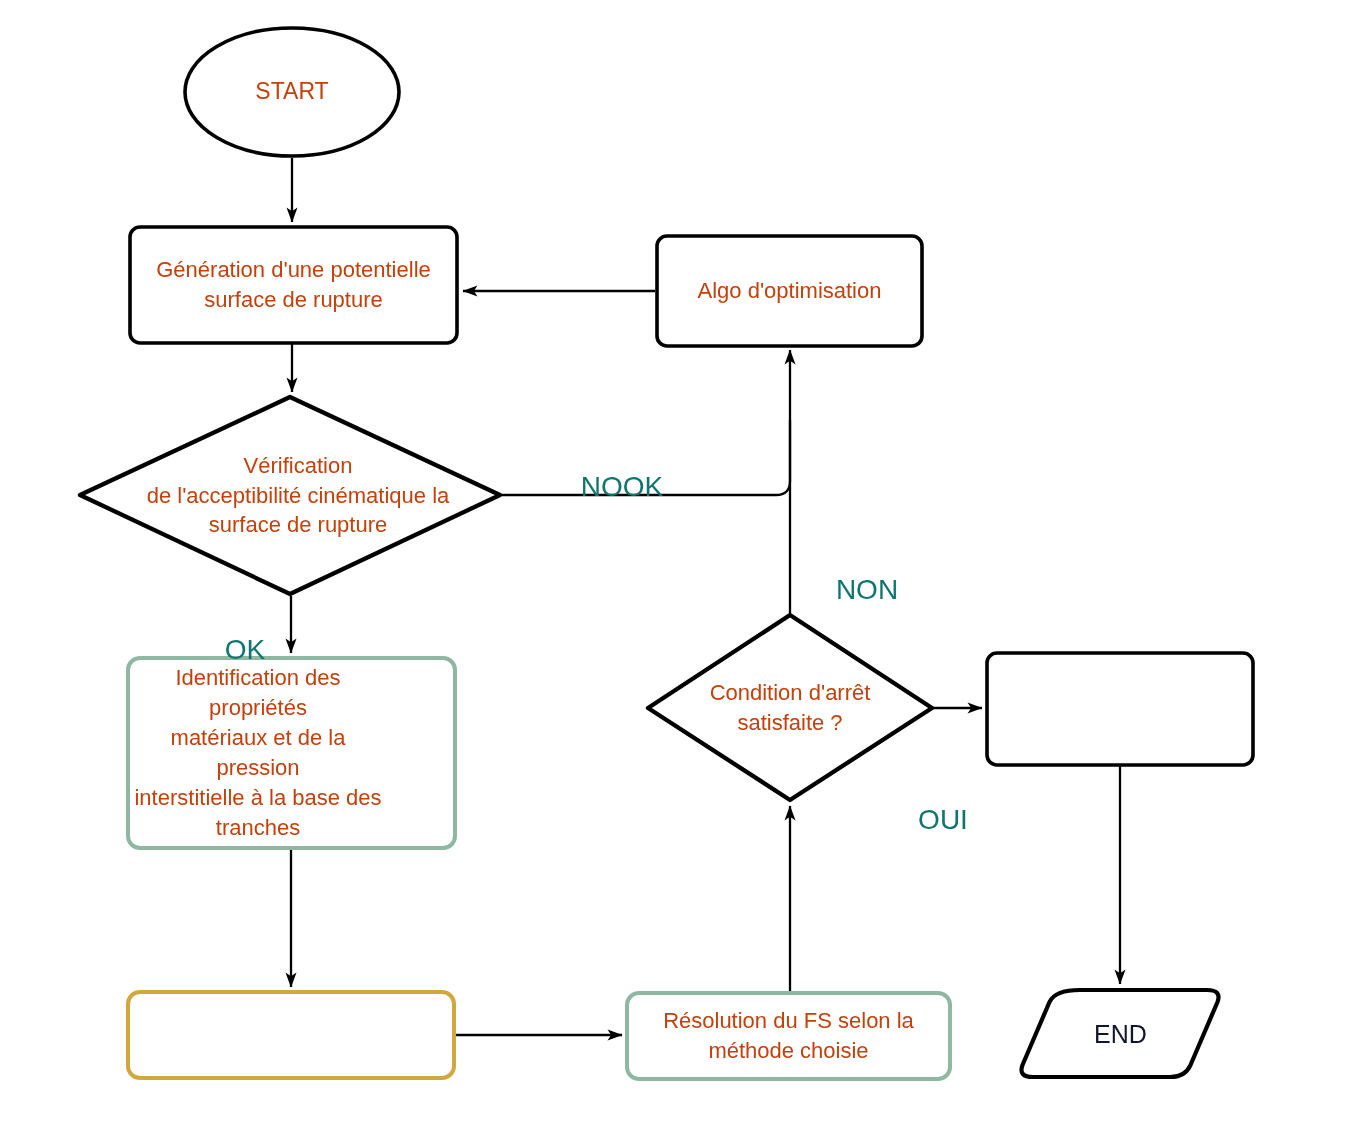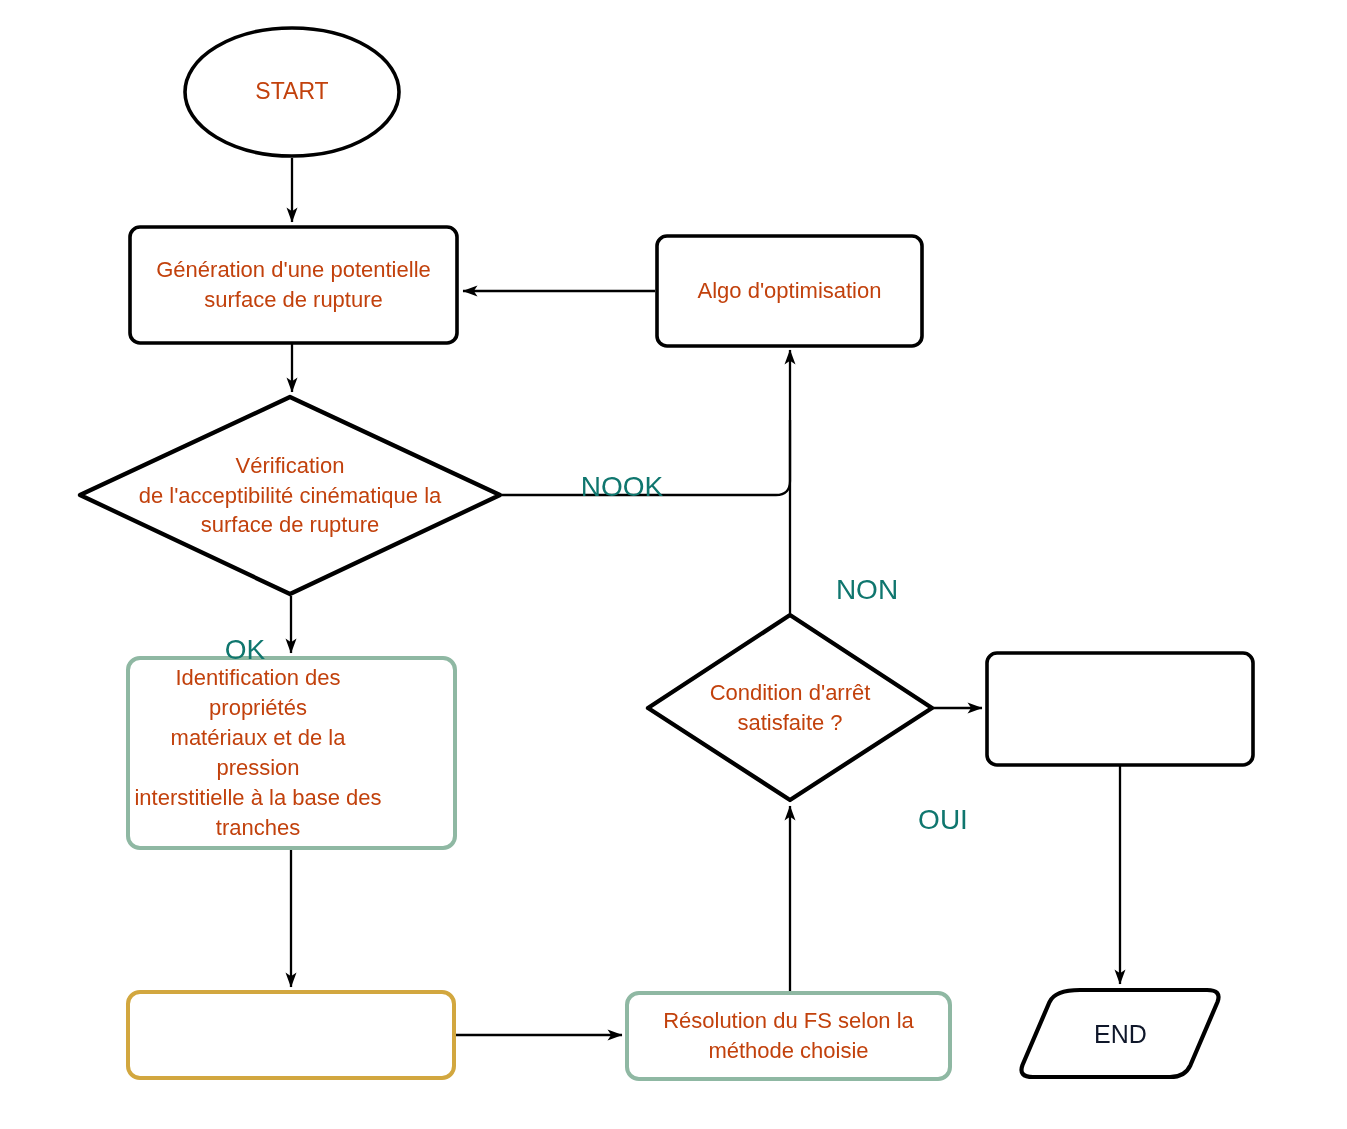--- a/index.html
+++ b/index.html
@@ -85,21 +85,21 @@
     <path d="M1080,990 H1207 Q1222,990 1217.5,1002 L1190.5,1065 Q1185,1077 1170,1077 H1033 Q1018,1077 1022.5,1065 L1049.5,1002 Q1055,990 1080,990 Z" fill="#ffffff" stroke="#000000" stroke-width="4.2" stroke-linejoin="round"></path>
   </svg>
 
   <div class="node-label start-label" style="left:185px; top:27px;  width:214px; height:130px;">START</div>
 
   <div class="node-label" style="left:132px; top:229px; width:323px; height:112px;">Génération d'une potentielle
 surface de rupture</div>
 
   <div class="node-label" style="left:659px; top:238px; width:261px; height:106px;">Algo d'optimisation</div>
 
-  <div class="node-label" style="left:100px; top:397px; width:380px; height:197px;">Vérification
+  <div class="node-label" style="left:108px; top:397px; width:380px; height:197px;">Vérification
 de l'acceptibilité cinématique la
 surface de rupture</div>
 
   <div class="node-label" style="left:130px; top:660px; width:256px; height:186px;">Identification des propriétés
 matériaux et de la pression
 interstitielle à la base des
 tranches</div>
 
 
   <div class="node-label" style="left:629px; top:995px; width:319px; height:82px;">Résolution du FS selon la

